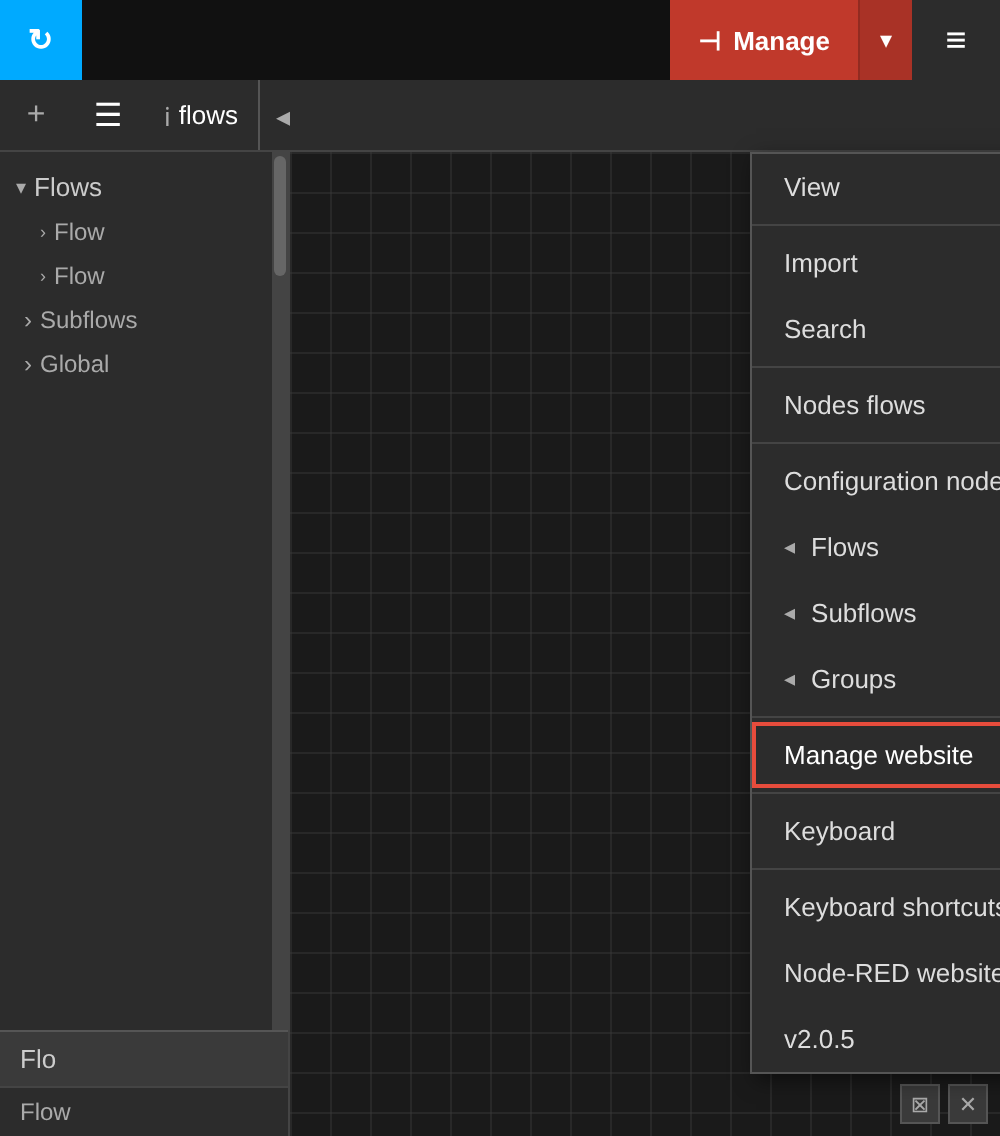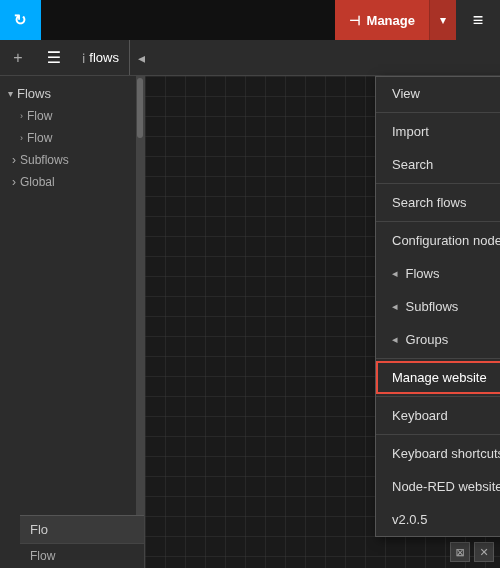--- a/index.html
+++ b/index.html
@@ -217,21 +217,20 @@
       cursor: pointer;
       gap: 4px;
     }
 
     
     .bottom-tabs {
       position: absolute;
       bottom: 0;
       left: 0;
       width: 145px;
-      margin-left: 20px;
     }
 
     .bottom-tab-header {
       background: #3a3a3a;
       padding: 6px 10px;
       color: #ccc;
       font-size: 13px;
       border-top: 1px solid #555;
     }
 
@@ -422,21 +421,21 @@
         <span>Import</span>
       </div>
 
       <div class="menu-item">
         <span>Search</span>
       </div>
 
       <div class="menu-divider"></div>
 
       <div class="menu-item">
-        <span>Search flows</span>
+        <span>Nodes flows</span>
       </div>
 
       <div class="menu-divider"></div>
 
       <div class="menu-item">
         <span>Configuration nodes</span>
       </div>
 
       <div class="menu-item-with-arrow">
         <span class="left-arrow">◂</span>

